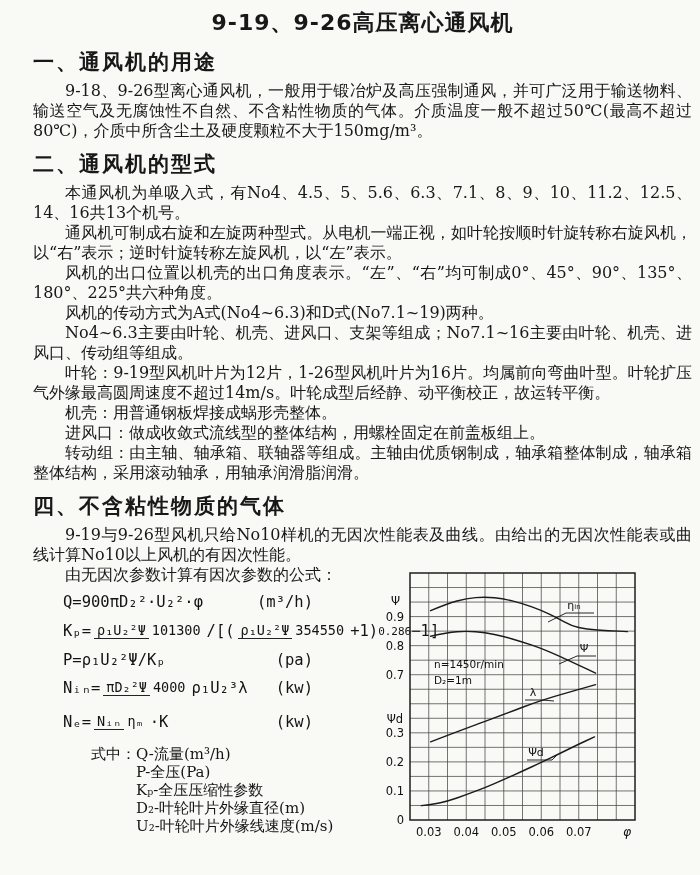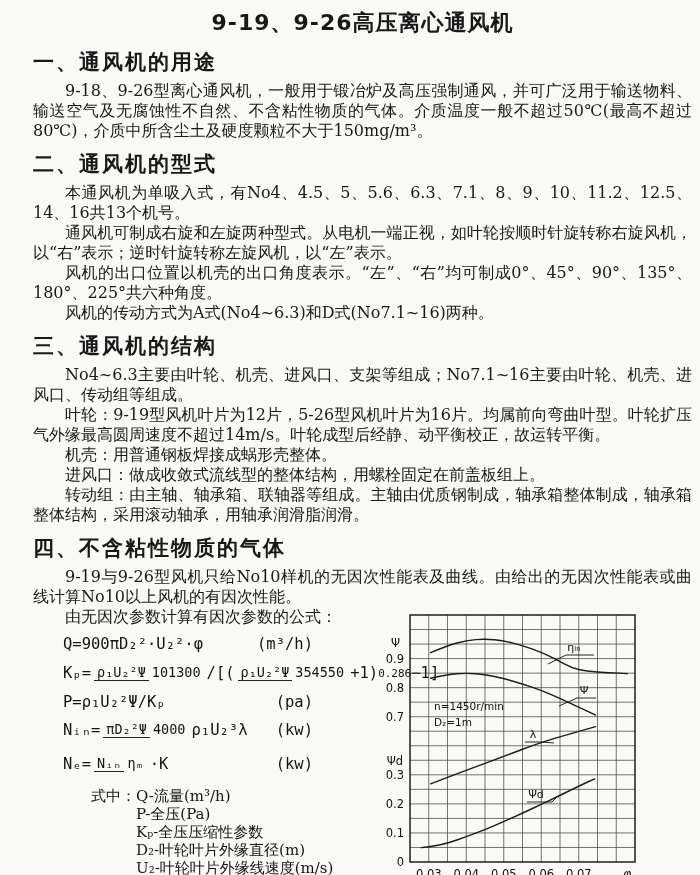--- a/index.html
+++ b/index.html
@@ -53,25 +53,24 @@
 
   <h1 class="title">9-19、9-26高压离心通风机</h1>
 
   <h2 class="sec">一、通风机的用途</h2>
   <p class="body">9-18、9-26型离心通风机，一般用于锻冶炉及高压强制通风，并可广泛用于输送物料、输送空气及无腐蚀性不自然、不含粘性物质的气体。介质温度一般不超过50℃(最高不超过80℃)，介质中所含尘土及硬度颗粒不大于150mg/m³。</p>
 
   <h2 class="sec">二、通风机的型式</h2>
   <p class="body">本通风机为单吸入式，有No4、4.5、5、5.6、6.3、7.1、8、9、10、11.2、12.5、14、16共13个机号。</p>
   <p class="body">通风机可制成右旋和左旋两种型式。从电机一端正视，如叶轮按顺时针旋转称右旋风机，以“右”表示；逆时针旋转称左旋风机，以“左”表示。</p>
   <p class="body">风机的出口位置以机壳的出口角度表示。“左”、“右”均可制成0°、45°、90°、135°、180°、225°共六种角度。</p>
-  <p class="body">风机的传动方式为A式(No4~6.3)和D式(No7.1~16)两种。</p>
-
-  <h2 class="sec">三、通风机的结构</h2>
+  <p class="body">风机的传动方式为A式(No4~6.3)和D式(No7.1~19)两种。</p>
+
   <p class="body">No4~6.3主要由叶轮、机壳、进风口、支架等组成；No7.1~16主要由叶轮、机壳、进风口、传动组等组成。</p>
-  <p class="body">叶轮：9-19型风机叶片为12片，5-26型风机叶片为16片。均属前向弯曲叶型。叶轮扩压气外缘最高圆周速度不超过14m/s。叶轮成型后经静、动平衡校正，故运转平衡。</p>
+  <p class="body">叶轮：9-19型风机叶片为12片，1-26型风机叶片为16片。均属前向弯曲叶型。叶轮扩压气外缘最高圆周速度不超过14m/s。叶轮成型后经静、动平衡校正，故运转平衡。</p>
   <p class="body">机壳：用普通钢板焊接成蜗形壳整体。</p>
   <p class="body">进风口：做成收敛式流线型的整体结构，用螺栓固定在前盖板组上。</p>
   <p class="body">转动组：由主轴、轴承箱、联轴器等组成。主轴由优质钢制成，轴承箱整体制成，轴承箱整体结构，采用滚动轴承，用轴承润滑脂润滑。</p>
 
   <h2 class="sec">四、不含粘性物质的气体</h2>
   <p class="body">9-19与9-26型风机只给No10样机的无因次性能表及曲线。由给出的无因次性能表或曲线计算No10以上风机的有因次性能。</p>
   <p class="body">由无因次参数计算有因次参数的公式：</p>
 
   <div class="two-col">
 

